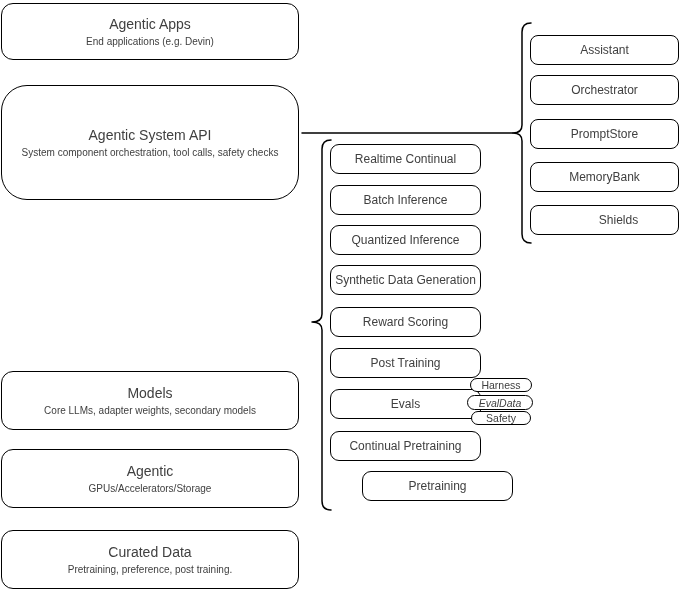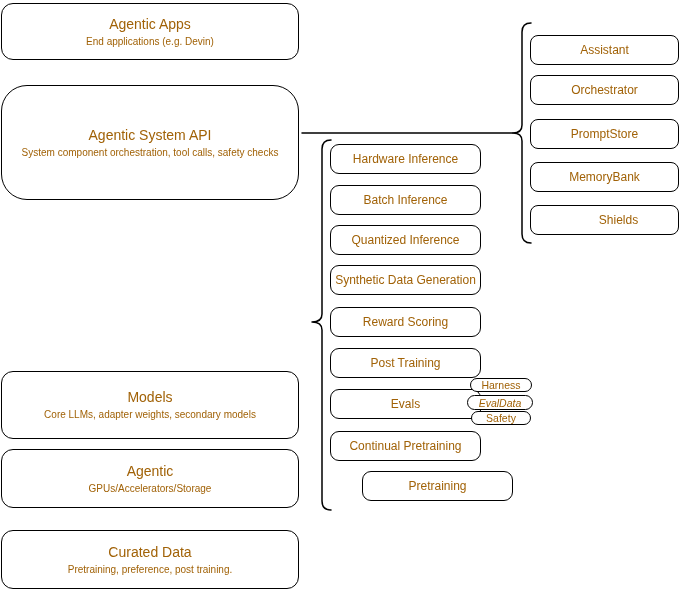--- a/index.html
+++ b/index.html
@@ -2,21 +2,21 @@
 <html><head>
 <meta charset="utf-8">
 <style>
   html, body { margin: 0; padding: 0; background: #ffffff; }
   .canvas {
     position: relative;
     width: 682px;
     height: 591px;
     background: #ffffff;
     font-family: "Liberation Sans", sans-serif;
-    color: #a16207;
+    color: #404040;
     overflow: hidden;
   }
   svg.overlay {
     position: absolute;
     left: 0; top: 0;
     width: 682px; height: 591px;
     z-index: 1;
   }
   .node {
     position: absolute;
@@ -73,37 +73,37 @@
     <div class="title">Agentic Apps</div>
     <div class="subtitle">End applications (e.g. Devin)</div>
   </div>
 
   <div class="node bigbox r26" style="top:85px; height:115px;">
     <div class="title">Agentic System API</div>
     <div class="subtitle">System component orchestration, tool calls, safety checks</div>
   </div>
 
 
-  <div class="node bigbox r12" style="top:371px; height:68px;">
+  <div class="node bigbox r12" style="top:371px; height:59px;">
     <div class="title">Models</div>
     <div class="subtitle">Core LLMs, adapter weights, secondary models</div>
   </div>
 
   <div class="node bigbox r12" style="top:449px; height:59px;">
     <div class="title">Agentic</div>
     <div class="subtitle">GPUs/Accelerators/Storage</div>
   </div>
 
   <div class="node bigbox r12" style="top:530px; height:59px;">
     <div class="title">Curated Data</div>
     <div class="subtitle">Pretraining, preference, post training.</div>
   </div>
 
   <div class="node midbox" style="top:144px;">
-    <span>Hardware Inference</span>
+    <span>Realtime Continual</span>
   </div>
   <div class="node midbox" style="top:185px;">
     <span>Batch Inference</span>
   </div>
   <div class="node midbox" style="top:225px;">
     <span>Quantized Inference</span>
   </div>
   <div class="node midbox" style="top:265px;">
     <span>Synthetic Data Generation</span>
   </div>

